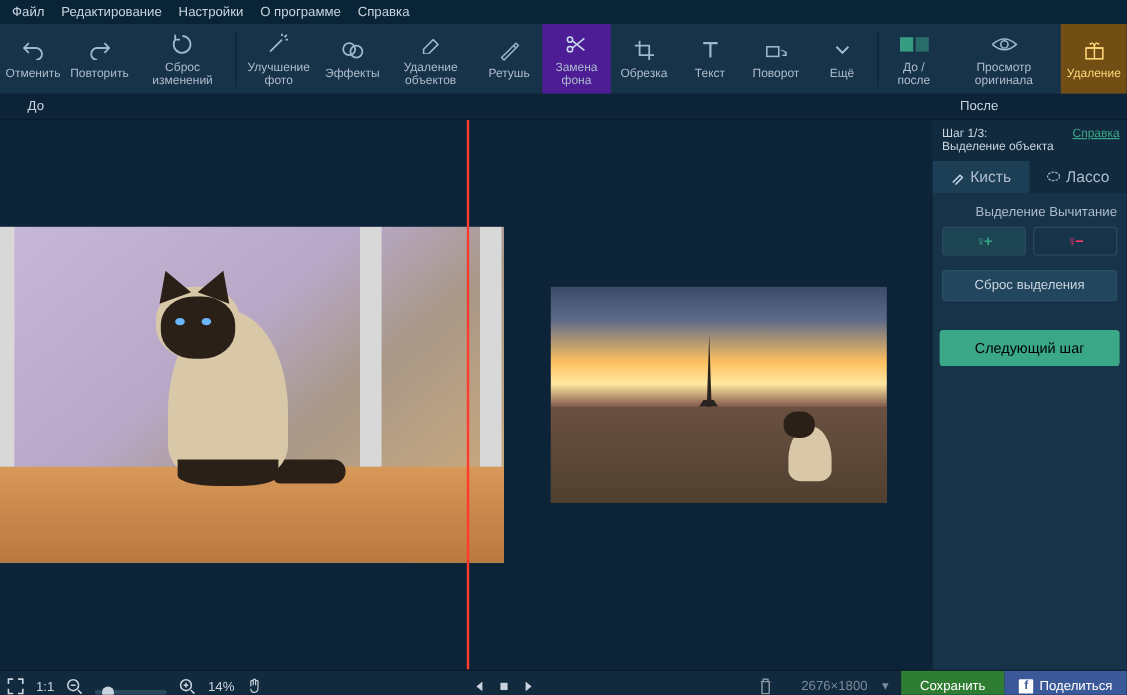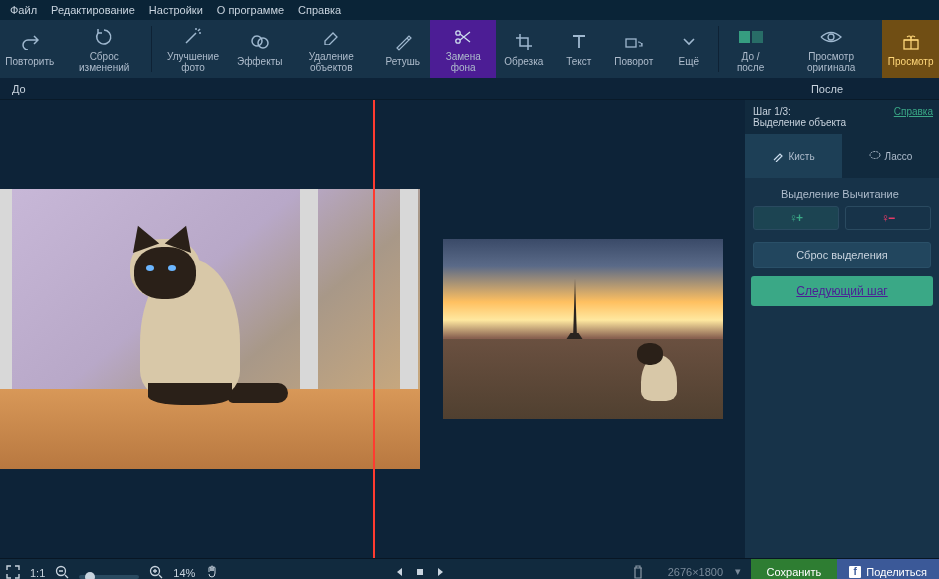--- a/index.html
+++ b/index.html
@@ -7,21 +7,21 @@
   .menubar { display: flex; gap: 14px; padding: 4px 10px; background: #0a2437; font-size: 11px; }
   .menubar span { cursor: pointer; }
   .toolbar { display: flex; align-items: stretch; background: #173349; height: 58px; position: relative; }
   .tool-group { display: flex; }
   .tool-btn { display: flex; flex-direction: column; align-items: center; justify-content: center; min-width: 55px; padding: 4px 8px; text-align: center; font-size: 10px; line-height: 11px; color: #aebccc; cursor: pointer; }
   .tool-btn.active { background: #4c1d95; }
   .tool-icon { height: 22px; display: flex; align-items: center; justify-content: center; margin-bottom: 3px; color: #9fb8cf; }
   .divider-v { width: 1px; background: #0e2235; margin: 6px 2px; }
   .right-tools { margin-left: auto; display: flex; }
   .gift-btn { background: #704e14; color: #ffd77a; }
-  .compare-bar { display: flex; align-items: center; height: 22px; background: #0d2338; padding: 0 12px; font-size: 11px; border-bottom: 1px solid #091a29; }
+  .compare-bar { display: flex; align-items: center; height: 22px; background: #0d2338; padding: 0 23px; font-size: 11px; border-bottom: 1px solid #091a29; }
   .compare-bar .after { margin-left: auto; }
   .workspace { display: flex; height: calc(100% - 4px - 11px - 58px - 22px - 26px); }
   .canvas-area { flex: 1; display: flex; position: relative; background: #0d2338; overflow: hidden; }
   .pane { flex: 1; display: flex; align-items: center; justify-content: center; position: relative; }
   .split-line { position: absolute; left: 50%; top: 0; bottom: 0; width: 2px; background: #ff3b30; }
   .img-before { width: 420px; height: 280px; background: linear-gradient(140deg,#c8b8d8 0%,#b8a8c8 40%,#a89888 60%,#d8b078 100%); position: relative; overflow: hidden; }
   .table-top { position:absolute; bottom:0; left:0; right:0; height:80px; background: linear-gradient(#d89858,#b87840); }
   .cat { position:absolute; bottom:70px; left:120px; width:140px; height:180px; }
   .cat-body { position:absolute; bottom:0; left:20px; width:100px; height:140px; background:#d8c8a8; border-radius:50% 50% 30% 30% / 60% 60% 20% 20%; }
   .cat-head { position:absolute; bottom:100px; left:10px; width:70px; height:60px; background:#d8c8a8; border-radius:45%; }
@@ -36,33 +36,33 @@
   .cat-tail { position:absolute; bottom:-4px; left:108px; width:60px; height:20px; background:#2a2018; border-radius:0 20px 20px 10px; }
   .porch-rail { position:absolute; width:18px; background:#d8d8d8; top:0; height:200px; }
   .img-after { width: 280px; height: 180px; position: relative; overflow:hidden; background: linear-gradient(#3a4a68 0%,#5a6a88 15%,#ffc060 35%,#ffe8a0 45%,#886050 55%,#604840 100%); }
   .tower { position:absolute; left:130px; bottom:80px; width:0; height:0; }
   .tower::before { content:''; position:absolute; left:0; bottom:0; width:0; height:0; border-left:2px solid transparent; border-right:2px solid transparent; border-bottom:60px solid #2a2420; }
   .tower-base { position:absolute; left:122px; bottom:80px; width:20px; height:6px; background:#2a2420; clip-path: polygon(10% 100%,90% 100%,70% 0,30% 0); }
   .ground { position:absolute; bottom:0; left:0; right:0; height:80px; background:linear-gradient(#6a5040 0%,#504030 100%); }
   .cat2 { position:absolute; bottom:18px; right:40px; width:50px; height:60px; }
   .cat2-body { position:absolute; bottom:0; left:8px; width:36px; height:46px; background:#d8c8a8; border-radius:50% 50% 30% 30%/60% 60% 20% 20%; }
   .cat2-head { position:absolute; bottom:36px; left:4px; width:26px; height:22px; background:#2a2018; border-radius:45%; }
-  .sidebar { width: 194px; background: #173349; display: flex; flex-direction: column; font-size: 11px; }
+  .sidebar { width: 162px; background: #173349; display: flex; flex-direction: column; font-size: 11px; }
   .step-header { background: #112a3e; padding: 6px 8px; position: relative; font-size: 10px; }
   .step-header a { position: absolute; right: 6px; top: 6px; color: #3aa886; text-decoration: underline; font-size:10px;}
   .tabs { display: flex; background:#112a3e; }
-  .tab { flex:1; text-align:center; padding:16px 0; cursor:pointer; display:flex; align-items:center; justify-content:center; gap:4px; color:#aebccc; font-size:10px;}
+  .tab { flex:1; text-align:center; padding:6px 0; cursor:pointer; display:flex; align-items:center; justify-content:center; gap:4px; color:#aebccc; font-size:13px;}
   .tab.active { background:#1d3f56; }
   .mode-row { padding: 10px 8px 6px; font-size: 11px; color:#aebccc;margin-left:28px;}
   .mode-btns { display:flex; gap:6px; padding: 0 8px 8px; }
   .mode-btn { flex:1; text-align:center; padding:4px 0; border:1px solid #2a4a60; border-radius:3px; cursor:pointer; font-size:12px; font-weight:bold;}
   .mode-btn.add { color:#3aa886; background:rgba(58,168,134,.15);}
   .mode-btn.sub { color:#ff3b6b; }
   .side-btn { margin:4px 8px; padding: 6px 0; background:#22465e; border:1px solid #2a5068; border-radius:3px; text-align:center; cursor:pointer; color:#c8d3de; font-size:11px;}
-  .next-btn { margin:4px 6px; padding: 8px 0; background:#3aa886; border-radius:3px; text-align:center; cursor:pointer; color:#4c1d95; font-size:12px;text-decoration:underline;}
+  .next-btn { margin:20px 6px; padding: 8px 0; background:#3aa886; border-radius:3px; text-align:center; cursor:pointer; color:#000000; font-size:12px;}
   .statusbar { display:flex; align-items:center; height:26px; background:#112a3e; padding:0 6px; font-size:11px; border-top:1px solid #081624;}
   .status-left { display:flex; align-items:flex-end; gap:10px; }
   .zoom-slider { width:60px; height:4px; background:#2a4a60; border-radius:2px; position:relative; }
   .zoom-slider::after { content:''; position:absolute; left:6px; top:-3px; width:10px; height:10px; background:#c8d3de; border-radius:50%; }
   .status-center { margin-left:auto; margin-right:auto; display:flex; align-items:center; gap:10px; }
   .status-right { display:flex; align-items:stretch; gap:0; height:26px; margin:-0px -6px -0px 0;}
   .dims { padding:0 12px; color:#7a8a9a; display:flex; align-items:center;}
   .save-btn { background:#2e7d32; padding:0 16px; display:flex; align-items:center; cursor:pointer; color:#fff; font-size:11px;}
   .share-btn { background:#3b5998; padding:0 12px; display:flex; align-items:center; gap:5px; cursor:pointer; color:#fff; font-size:11px;}
   svg { display:block; }
@@ -76,20 +76,28 @@
   <span>Настройки</span>
   <span>О программе</span>
   <span>Справка</span>
 </div>
 
 <div class="toolbar">
   <div class="tool-group">
     <div class="tool-btn">
       <span class="tool-icon">
           <svg width="18" height="16" viewBox="0 0 18 16">
+            <path d="M5 2 L1 6 L5 10 M1 6 H11 A5 5 0 0 1 11 16" fill="none" stroke="#9fb8cf" stroke-width="1.5"></path>
+          </svg>
+        </span>
+      <span>Отменить</span>
+    </div>
+    <div class="tool-btn">
+      <span class="tool-icon">
+          <svg width="18" height="16" viewBox="0 0 18 16">
             <path d="M13 2 L17 6 L13 10 M17 6 H7 A5 5 0 0 0 7 16" fill="none" stroke="#9fb8cf" stroke-width="1.5"></path>
           </svg>
         </span>
       <span>Повторить</span>
     </div>
     <div class="tool-btn">
       <span class="tool-icon">
           <svg width="18" height="18" viewBox="0 0 18 18">
             <path d="M9 2 A7 7 0 1 1 3 5 M3 1 V5 H7" fill="none" stroke="#9fb8cf" stroke-width="1.5"></path>
           </svg>
@@ -196,21 +204,21 @@
         </span>
       <span>Просмотр оригинала</span>
     </div>
     <div class="tool-btn gift-btn">
       <span class="tool-icon">
           <svg width="18" height="16" viewBox="0 0 18 16">
             <rect x="2" y="6" width="14" height="9" fill="none" stroke="#ffd77a" stroke-width="1.3"></rect>
             <path d="M2 6 H16 M9 6 V15 M5 3 Q9 0 9 6 Q9 0 13 3" fill="none" stroke="#ffd77a" stroke-width="1.2"></path>
           </svg>
         </span>
-      <span>Просмотр</span>
+      <span>Удаление</span>
     </div>
   </div>
 </div>
 
 <div class="compare-bar">
   <span>До</span>
   <span class="after" style="margin-right:84px;">После</span>
 </div>
 
 <div class="workspace">

